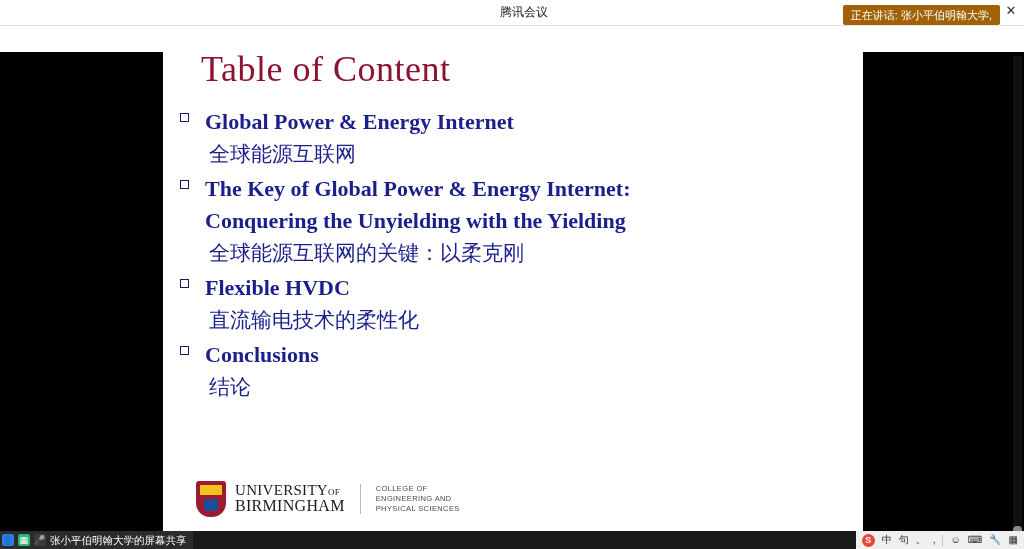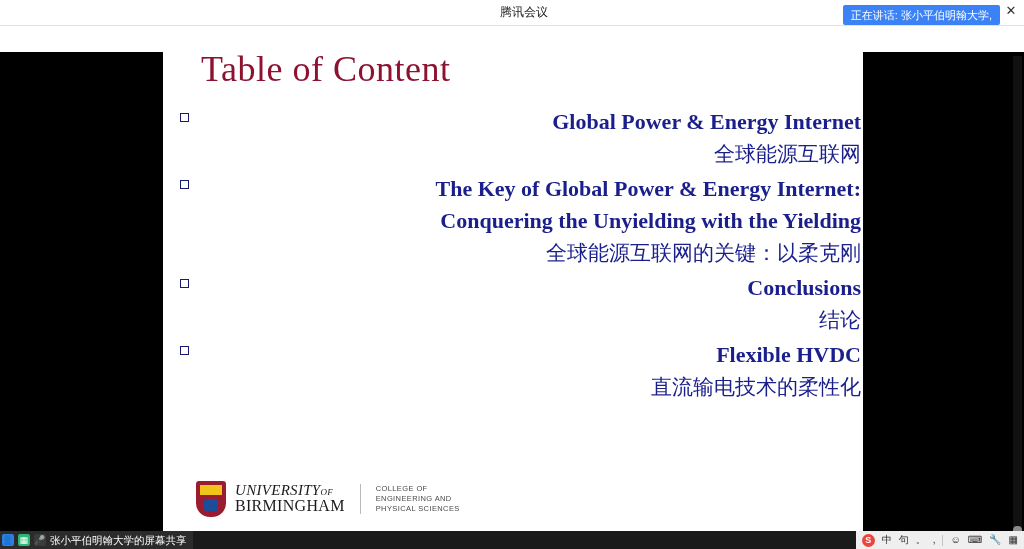--- a/index.html
+++ b/index.html
@@ -42,21 +42,21 @@
     margin-left: 12px;
   }
 
   
   .speaker-badge {
     position: absolute;
     right: 24px;
     top: 5px;
     height: 20px;
     min-width: 110px;
-    background: #3b82f6;
+    background: #a16207;
     color: #ffffff;
     font-size: 11px;
     line-height: 20px;
     padding: 0 8px;
     border-radius: 2px;
     white-space: nowrap;
     box-sizing: border-box;
   }
   .win-close {
     position: absolute;
@@ -102,21 +102,20 @@
   .toc {
     position: absolute;
     left: 8px;
     top: 80px;
     width: 690px;
   }
   .toc-item {
     position: relative;
     padding-left: 34px;
     margin-bottom: 2px;
-    text-align: right;
   }
   .bullet-sq {
     position: absolute;
     left: 9px;
     top: 7px;
     width: 9px;
     height: 9px;
     border: 1.5px solid #1a1a6e;
     box-sizing: border-box;
   }
@@ -169,21 +168,20 @@
     border-radius: 2px;
   }
   .uni-name {
     font-family: "Liberation Serif", serif;
     color: #1b1b1b;
     line-height: 1.05;
   }
   .uni-name .l1 {
     font-size: 15px;
     letter-spacing: .3px;
-    font-style: italic;
   }
   .uni-name .l1 sup {
     font-size: 9px;
     vertical-align: baseline;
   }
   .uni-name .l2 {
     font-size: 16px;
     font-weight: normal;
     letter-spacing: .3px;
   }
@@ -333,28 +331,28 @@
 
         <div class="toc-item">
           <span class="bullet-sq"></span>
           <div class="toc-en">The Key of  Global Power &amp; Energy Internet:
 Conquering the Unyielding with the Yielding</div>
           <div class="toc-cn">全球能源互联网的关键：以柔克刚</div>
         </div>
 
         <div class="toc-item">
           <span class="bullet-sq"></span>
+          <div class="toc-en">Flexible HVDC</div>
+          <div class="toc-cn">直流输电技术的柔性化</div>
+        </div>
+
+        <div class="toc-item">
+          <span class="bullet-sq"></span>
           <div class="toc-en">Conclusions</div>
           <div class="toc-cn">结论</div>
-        </div>
-
-        <div class="toc-item">
-          <span class="bullet-sq"></span>
-          <div class="toc-en">Flexible HVDC</div>
-          <div class="toc-cn">直流输电技术的柔性化</div>
         </div>
 
       </div>
 
       <div class="logo-block">
         <div class="crest"></div>
         <div class="uni-name">
           <div class="l1"><span>UNIVERSITY</span><sup>OF</sup></div>
           <div class="l2">BIRMINGHAM</div>
         </div>

